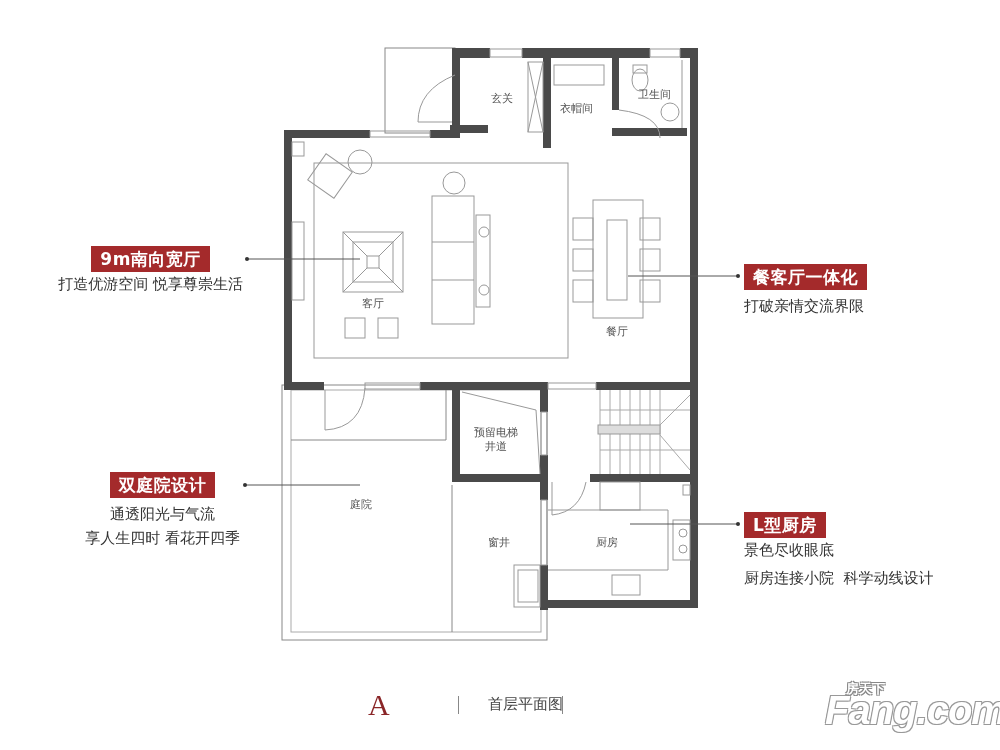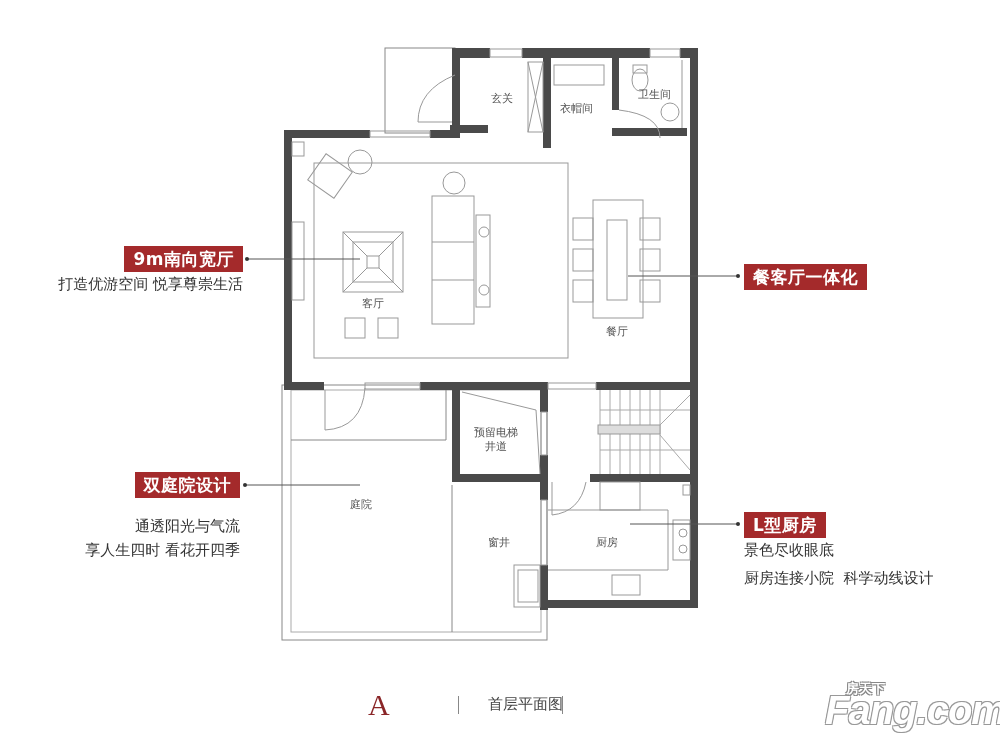--- a/index.html
+++ b/index.html
@@ -4,21 +4,21 @@
 <style>
   html, body { margin:0; padding:0; background:#ffffff; }
   body { width:1000px; height:750px; position:relative; overflow:hidden;
          font-family: "DejaVu Sans", "Liberation Sans", sans-serif; color:#333; }
   .plan { position:absolute; left:0; top:0; width:1000px; height:750px; }
   .room-label { position:absolute; font-size:11px; color:#555; white-space:nowrap; line-height:1.25; text-align:center; }
   .callout { position:absolute; }
   .badge { display:inline-block; background:#a42a2b; color:#fff; font-weight:bold;
            font-size:17px; line-height:26px; padding:0 9px; letter-spacing:0.5px; }
   .desc { font-size:15px; color:#333; line-height:24px; white-space:nowrap; }
-  .callout.left { text-align:right; }
+  .callout.left { text-align:center; }
   .callout.right { text-align:left; }
   .footer-letter { position:absolute; left:368px; top:688px; font-family:"Liberation Serif","DejaVu Serif",serif;
                    font-size:30px; color:#8a2628; }
   .footer-sep { position:absolute; top:696px; width:1px; height:18px; background:#888; }
   .footer-title { position:absolute; left:488px; top:695px; font-size:15px; color:#444; }
   .watermark { position:absolute; left:814px; top:680px; width:170px; height:52px; }
   .wm-main { position:absolute; left:11px; top:8px; font-family:"Liberation Sans",sans-serif; font-weight:bold;
              font-style:italic; font-size:40px; color:#fff;
              text-shadow: 1px 1px 0 #999, -1px -1px 0 #999, 1px -1px 0 #999, -1px 1px 0 #999; letter-spacing:-1px; }
   .wm-sub { position:absolute; left:32px; top:0px; font-size:13px; font-weight:bold; color:#fff;
@@ -198,25 +198,26 @@
 <div class="room-label" style="left:488px;top:536px;">窗井</div>
 <div class="room-label" style="left:596px;top:536px;">厨房</div>
 
 <div class="callout left" style="right:757px;top:246px;">
   <div class="badge">9m南向宽厅</div>
   <div class="desc">打造优游空间 悦享尊崇生活</div>
 </div>
 
 <div class="callout right" style="left:744px;top:264px;">
   <div class="badge">餐客厅一体化</div>
+  <div class="desc" style="margin-top:4px;">打破亲情交流界限</div>
 </div>
 
 <div class="callout left" style="right:760px;top:472px;">
   <div class="badge">双庭院设计</div>
-  <div class="desc" style="margin-top:16px;">通透阳光与气流</div>
+  <div class="desc" style="margin-top:4px;">通透阳光与气流</div>
   <div class="desc">享人生四时 看花开四季</div>
 </div>
 
 <div class="callout right" style="left:744px;top:512px;">
   <div class="badge">L型厨房</div>
   <div class="desc">景色尽收眼底</div>
   <div class="desc" style="margin-top:4px;white-space:pre;">厨房连接小院  科学动线设计</div>
 </div>
 
 <div class="footer-letter">A</div>

